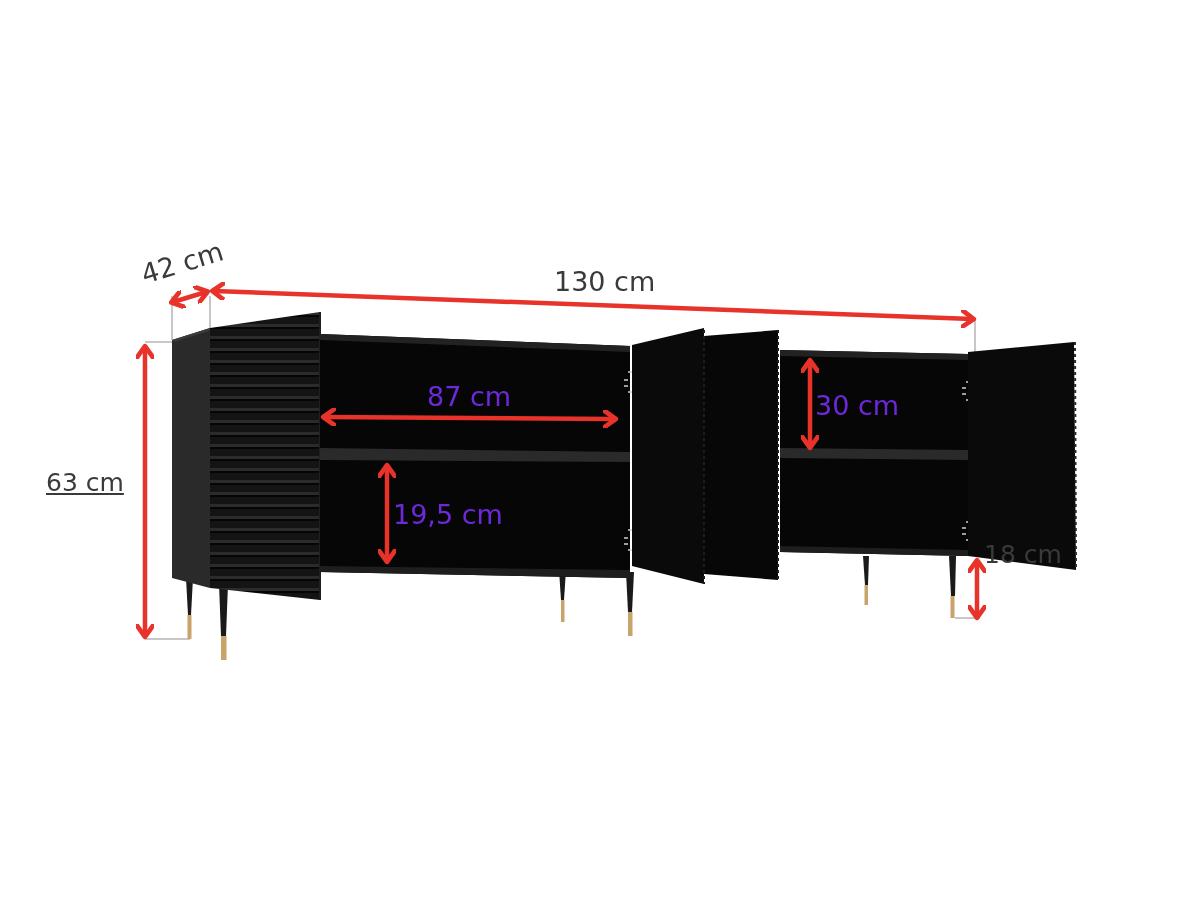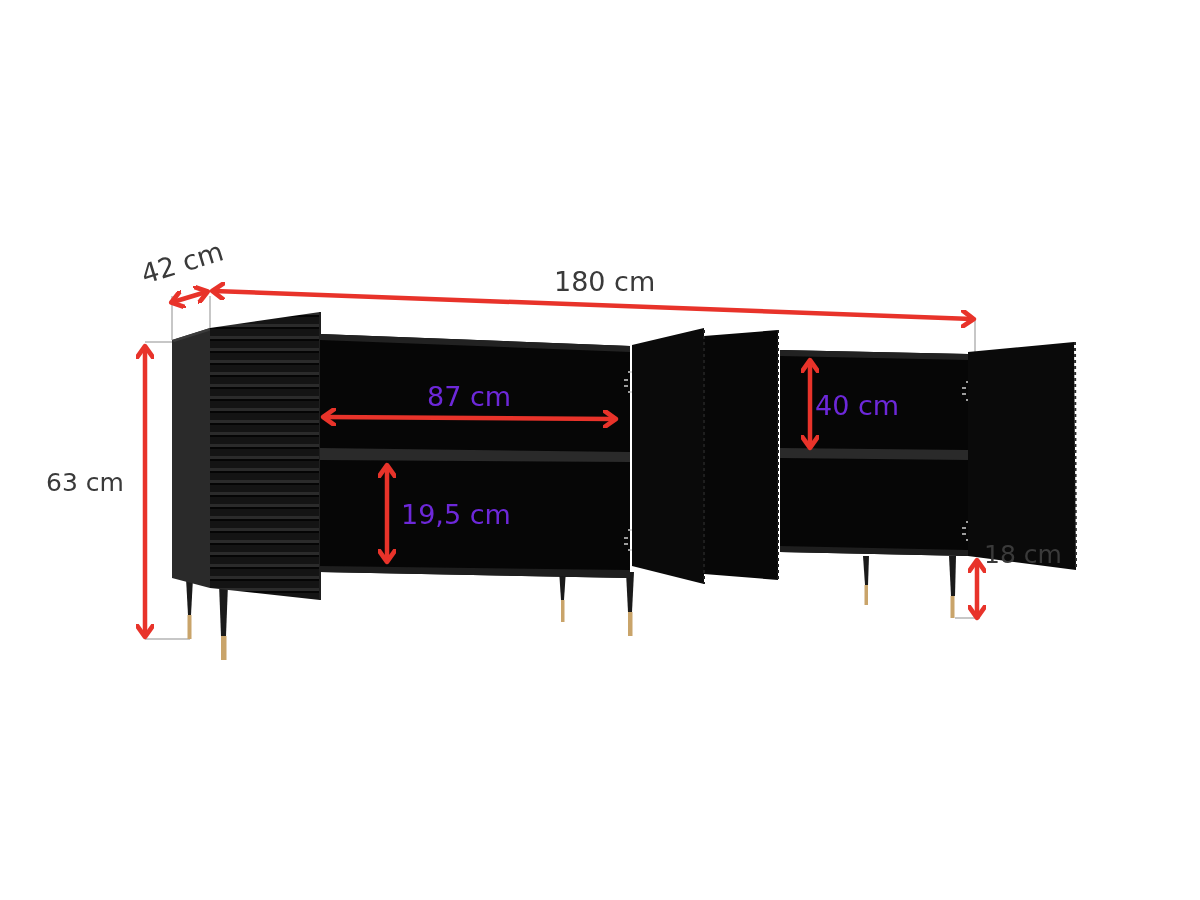--- a/index.html
+++ b/index.html
@@ -111,19 +111,19 @@
       <line x1="214" y1="291" x2="972" y2="319" marker-start="url(#ah)" marker-end="url(#ah)"></line>
       <line x1="145" y1="348" x2="145" y2="635" marker-start="url(#ah)" marker-end="url(#ah)"></line>
       <line x1="325" y1="417" x2="614" y2="419" marker-start="url(#ah)" marker-end="url(#ah)"></line>
       <line x1="387" y1="467" x2="387" y2="560" marker-start="url(#ah)" marker-end="url(#ah)"></line>
       <line x1="810" y1="362" x2="810" y2="446" marker-start="url(#ah)" marker-end="url(#ah)"></line>
       <line x1="977" y1="562" x2="977" y2="616" marker-start="url(#ah)" marker-end="url(#ah)"></line>
     </g>
   </svg>
 
   <div class="lbl dark" style="left:138px; top:262px; transform: rotate(-17deg); transform-origin: left top;">42 cm</div>
-  <div class="lbl dark" style="left:554px; top:268px;">180 cm</div>
-  <div class="lbl dark" style="left:46px; top:470px; font-size:25px;">63 cm</div>
+  <div class="lbl dark" style="left:554px; top:268px;">130 cm</div>
+  <div class="lbl dark" style="left:46px; top:470px; font-size:25px;text-decoration:underline;">63 cm</div>
   <div class="lbl light" style="left:427px; top:383px;">87 cm</div>
-  <div class="lbl light" style="left:393px; top:501px;margin-left:8px;">19,5 cm</div>
-  <div class="lbl light" style="left:815px; top:392px;">40 cm</div>
+  <div class="lbl light" style="left:393px; top:501px;">19,5 cm</div>
+  <div class="lbl light" style="left:815px; top:392px;">30 cm</div>
   <div class="lbl dark" style="left:984px; top:542px; font-size:25px;">18 cm</div>
 </div>
 
 </body></html>

